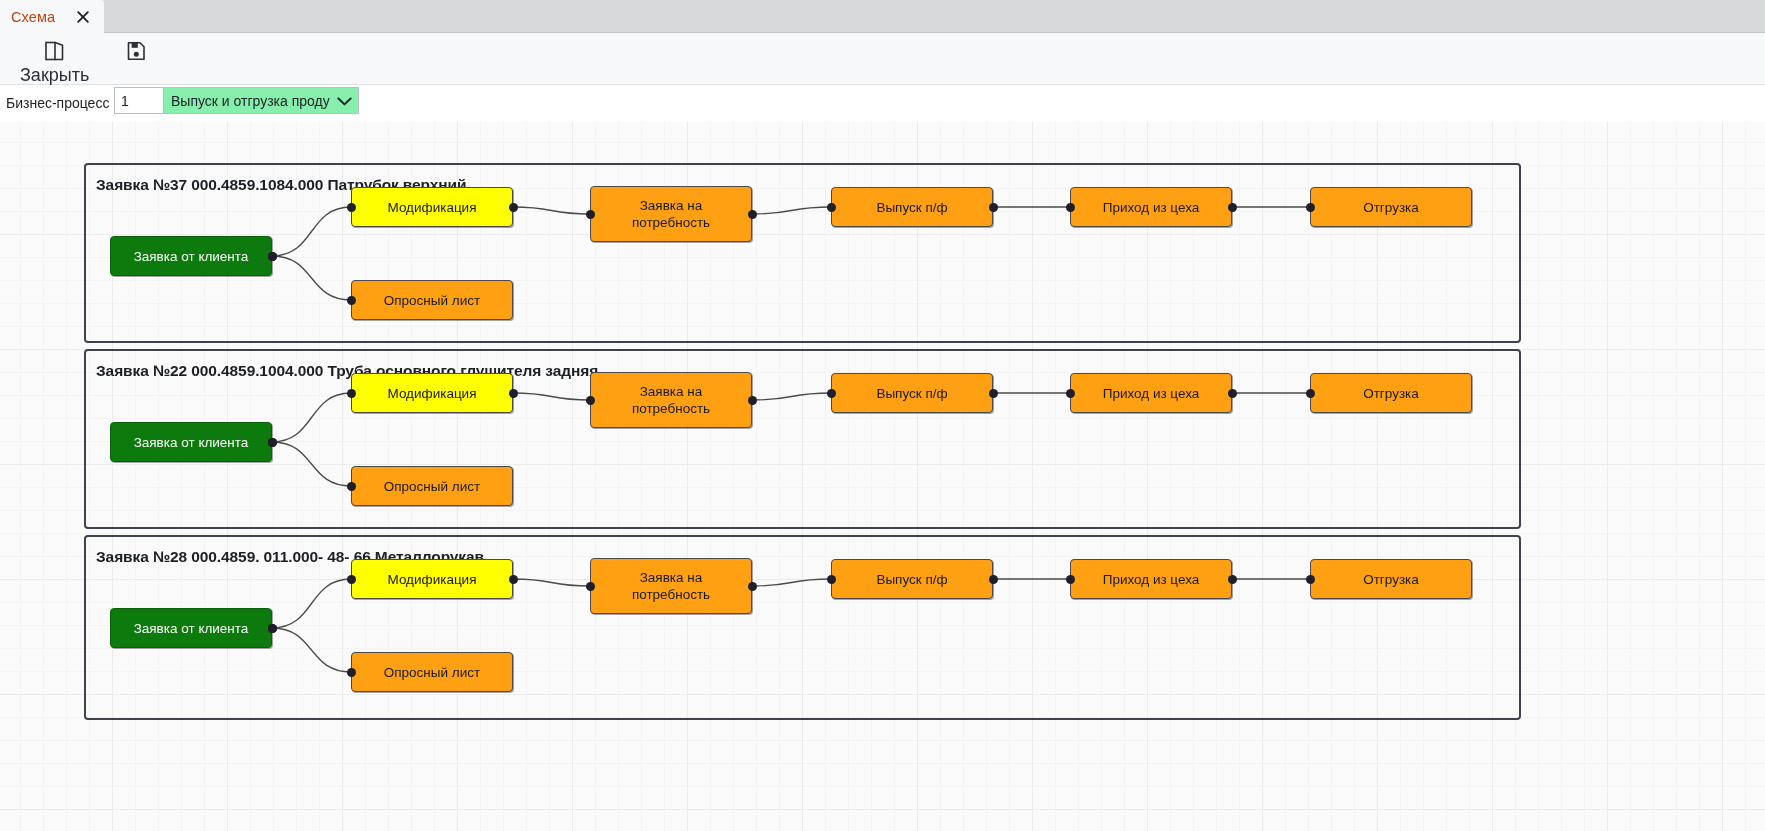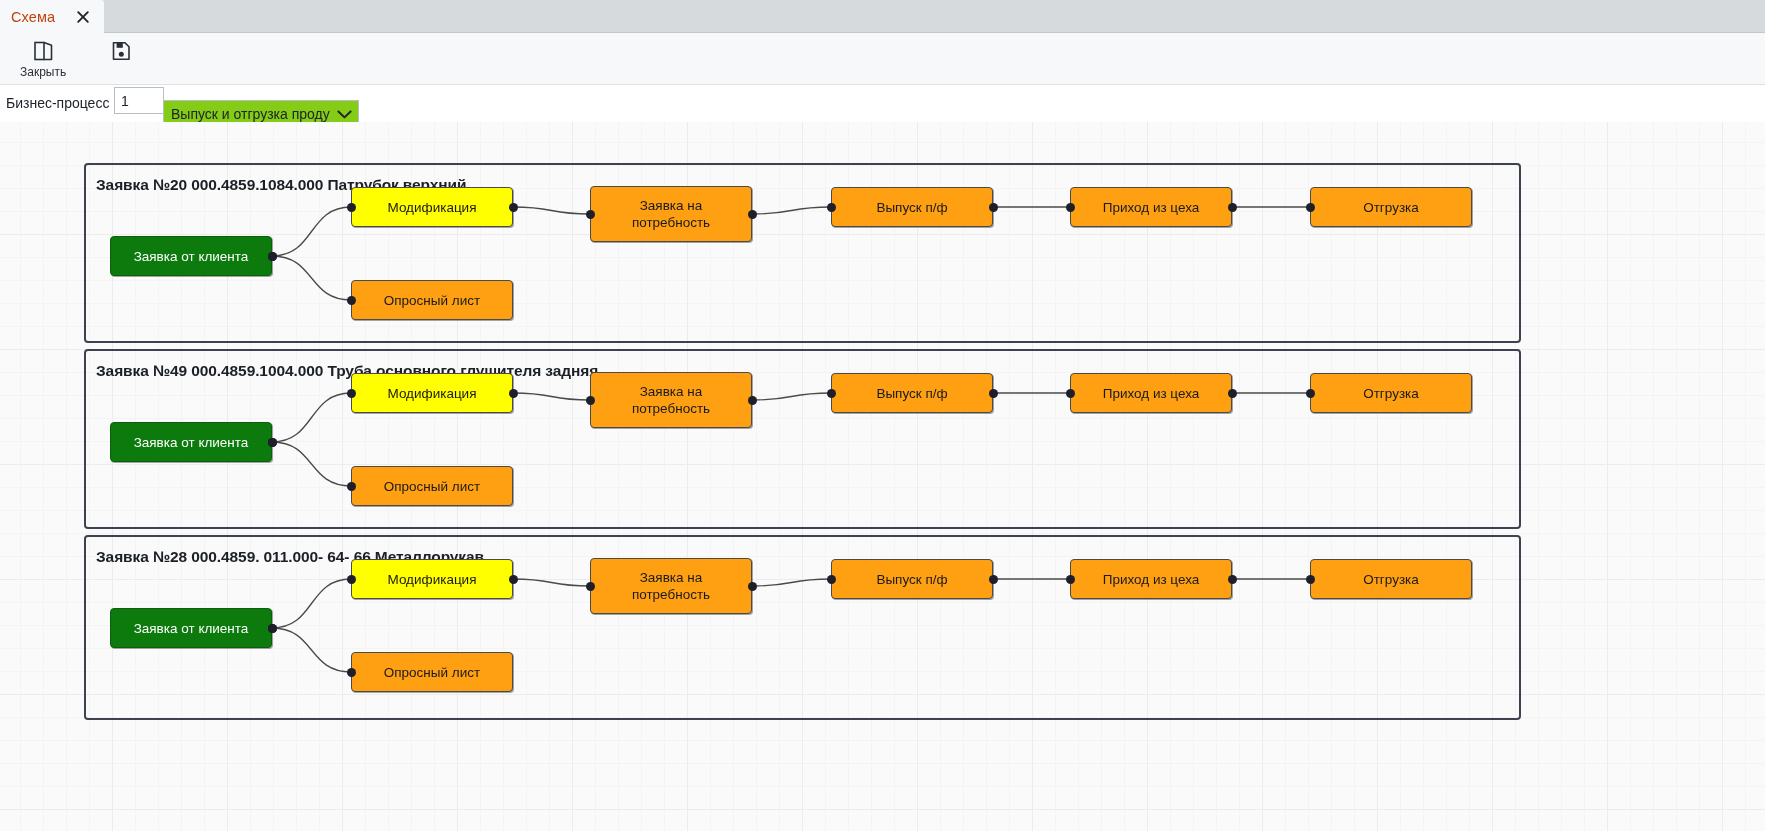--- a/index.html
+++ b/index.html
@@ -47,21 +47,21 @@
   }
   .tb-btn {
     position: absolute; top: 3px;
     display: flex; flex-direction: column;
     align-items: center; justify-content: flex-start;
     cursor: pointer; user-select: none;
     padding: 2px 6px 0 6px;
   }
   .tb-btn .tb-ico { height: 26px; display:flex; align-items:center; justify-content:center; }
   .tb-btn .tb-lbl {
-    font-size: 12px; color: #2a2f38; margin-top: 1px; white-space: nowrap;
+    font-size: 18px; color: #2a2f38; margin-top: 1px; white-space: nowrap;
   }
   #btn-close-wrap  { left: 14px; }
   #btn-save-wrap   { left: 86px; gap: 28px; }
 
   #corner-zero {
     position: absolute; right: 1px; top: 60px;
     font-size: 13px; color: #2a2f38;
   }
 
   
@@ -78,24 +78,23 @@
     position: absolute; left: 114px; top: 2px;
     width: 50px; height: 27px;
     border: 1px solid #b9bec4; background:#fff;
     font-size: 14px; color:#20242b;
     padding: 0 6px; outline: none;
     font-family: "Liberation Sans", sans-serif;
   }
   #bp-select {
     position: absolute; left: 163px; top: 2px;
     width: 196px; height: 27px;
-    border: 1px solid #b9bec4; background:#84cc16;
+    border: 1px solid #b9bec4; background:#86efac;
     display:flex; align-items:center;
     cursor: pointer;
-    margin-top: 13px;
   }
   #bp-select .bp-text {
     font-size: 14px; color:#20242b;
     padding-left: 7px;
     white-space: nowrap; overflow: hidden;
     width: 170px;
   }
   #bp-caret {
     position: absolute; right: 6px; top: 50%; transform: translateY(-50%);
   }
@@ -227,21 +226,21 @@
       <path d="M 1232 271 C 1274.9 271, 1267.1 271, 1310 271"></path>
       <path d="M 272 506 C 315.45 506, 307.55 457, 351 457"></path>
       <path d="M 272 506 C 315.45 506, 307.55 550, 351 550"></path>
       <path d="M 513 457 C 555.35 457, 547.65 464, 590 464"></path>
       <path d="M 752 464 C 795.45 464, 787.55 457, 831 457"></path>
       <path d="M 993 457 C 1035.35 457, 1027.65 457, 1070 457"></path>
       <path d="M 1232 457 C 1274.9 457, 1267.1 457, 1310 457"></path>
     </svg>
   <div id="lane-host">
       <div class="lane" style="left: 84px; top: 41px; width: 1437px; height: 180px;"></div>
-      <div class="lane-title" style="left: 96px; top: 54px;">Заявка №20 000.4859.1084.000 Патрубок верхний</div>
+      <div class="lane-title" style="left: 96px; top: 54px;">Заявка №37 000.4859.1084.000 Патрубок верхний</div>
       <div class="node green" style="left: 110px; top: 114px; width: 162px; height: 40px;">
         <span style="white-space: pre-line;">Заявка от клиента</span>
       </div>
       <div class="node yellow" style="left: 351px; top: 65px; width: 162px; height: 40px;">
         <span style="white-space: pre-line;">Модификация</span>
       </div>
       <div class="node orange" style="left: 351px; top: 158px; width: 162px; height: 40px;">
         <span style="white-space: pre-line;">Опросный лист</span>
       </div>
       <div class="node orange" style="left: 590px; top: 64px; width: 162px; height: 56px;">
@@ -263,21 +262,21 @@
       <div class="port" style="left: 346.5px; top: 173.5px;"></div>
       <div class="port" style="left: 508.5px; top: 80.5px;"></div>
       <div class="port" style="left: 585.5px; top: 87.5px;"></div>
       <div class="port" style="left: 747.5px; top: 87.5px;"></div>
       <div class="port" style="left: 826.5px; top: 80.5px;"></div>
       <div class="port" style="left: 988.5px; top: 80.5px;"></div>
       <div class="port" style="left: 1065.5px; top: 80.5px;"></div>
       <div class="port" style="left: 1227.5px; top: 80.5px;"></div>
       <div class="port" style="left: 1305.5px; top: 80.5px;"></div>
       <div class="lane" style="left: 84px; top: 227px; width: 1437px; height: 180px;"></div>
-      <div class="lane-title" style="left: 96px; top: 240px;">Заявка №49 000.4859.1004.000 Труба основного глушителя задняя</div>
+      <div class="lane-title" style="left: 96px; top: 240px;">Заявка №22 000.4859.1004.000 Труба основного глушителя задняя</div>
       <div class="node green" style="left: 110px; top: 300px; width: 162px; height: 40px;">
         <span style="white-space: pre-line;">Заявка от клиента</span>
       </div>
       <div class="node yellow" style="left: 351px; top: 251px; width: 162px; height: 40px;">
         <span style="white-space: pre-line;">Модификация</span>
       </div>
       <div class="node orange" style="left: 351px; top: 344px; width: 162px; height: 40px;">
         <span style="white-space: pre-line;">Опросный лист</span>
       </div>
       <div class="node orange" style="left: 590px; top: 250px; width: 162px; height: 56px;">
@@ -299,21 +298,21 @@
       <div class="port" style="left: 346.5px; top: 359.5px;"></div>
       <div class="port" style="left: 508.5px; top: 266.5px;"></div>
       <div class="port" style="left: 585.5px; top: 273.5px;"></div>
       <div class="port" style="left: 747.5px; top: 273.5px;"></div>
       <div class="port" style="left: 826.5px; top: 266.5px;"></div>
       <div class="port" style="left: 988.5px; top: 266.5px;"></div>
       <div class="port" style="left: 1065.5px; top: 266.5px;"></div>
       <div class="port" style="left: 1227.5px; top: 266.5px;"></div>
       <div class="port" style="left: 1305.5px; top: 266.5px;"></div>
       <div class="lane" style="left: 84px; top: 413px; width: 1437px; height: 185px;"></div>
-      <div class="lane-title" style="left: 96px; top: 426px;">Заявка №28 000.4859. 011.000- 64- 66 Металлорукав</div>
+      <div class="lane-title" style="left: 96px; top: 426px;">Заявка №28 000.4859. 011.000- 48- 66 Металлорукав</div>
       <div class="node green" style="left: 110px; top: 486px; width: 162px; height: 40px;">
         <span style="white-space: pre-line;">Заявка от клиента</span>
       </div>
       <div class="node yellow" style="left: 351px; top: 437px; width: 162px; height: 40px;">
         <span style="white-space: pre-line;">Модификация</span>
       </div>
       <div class="node orange" style="left: 351px; top: 530px; width: 162px; height: 40px;">
         <span style="white-space: pre-line;">Опросный лист</span>
       </div>
       <div class="node orange" style="left: 590px; top: 436px; width: 162px; height: 56px;">

